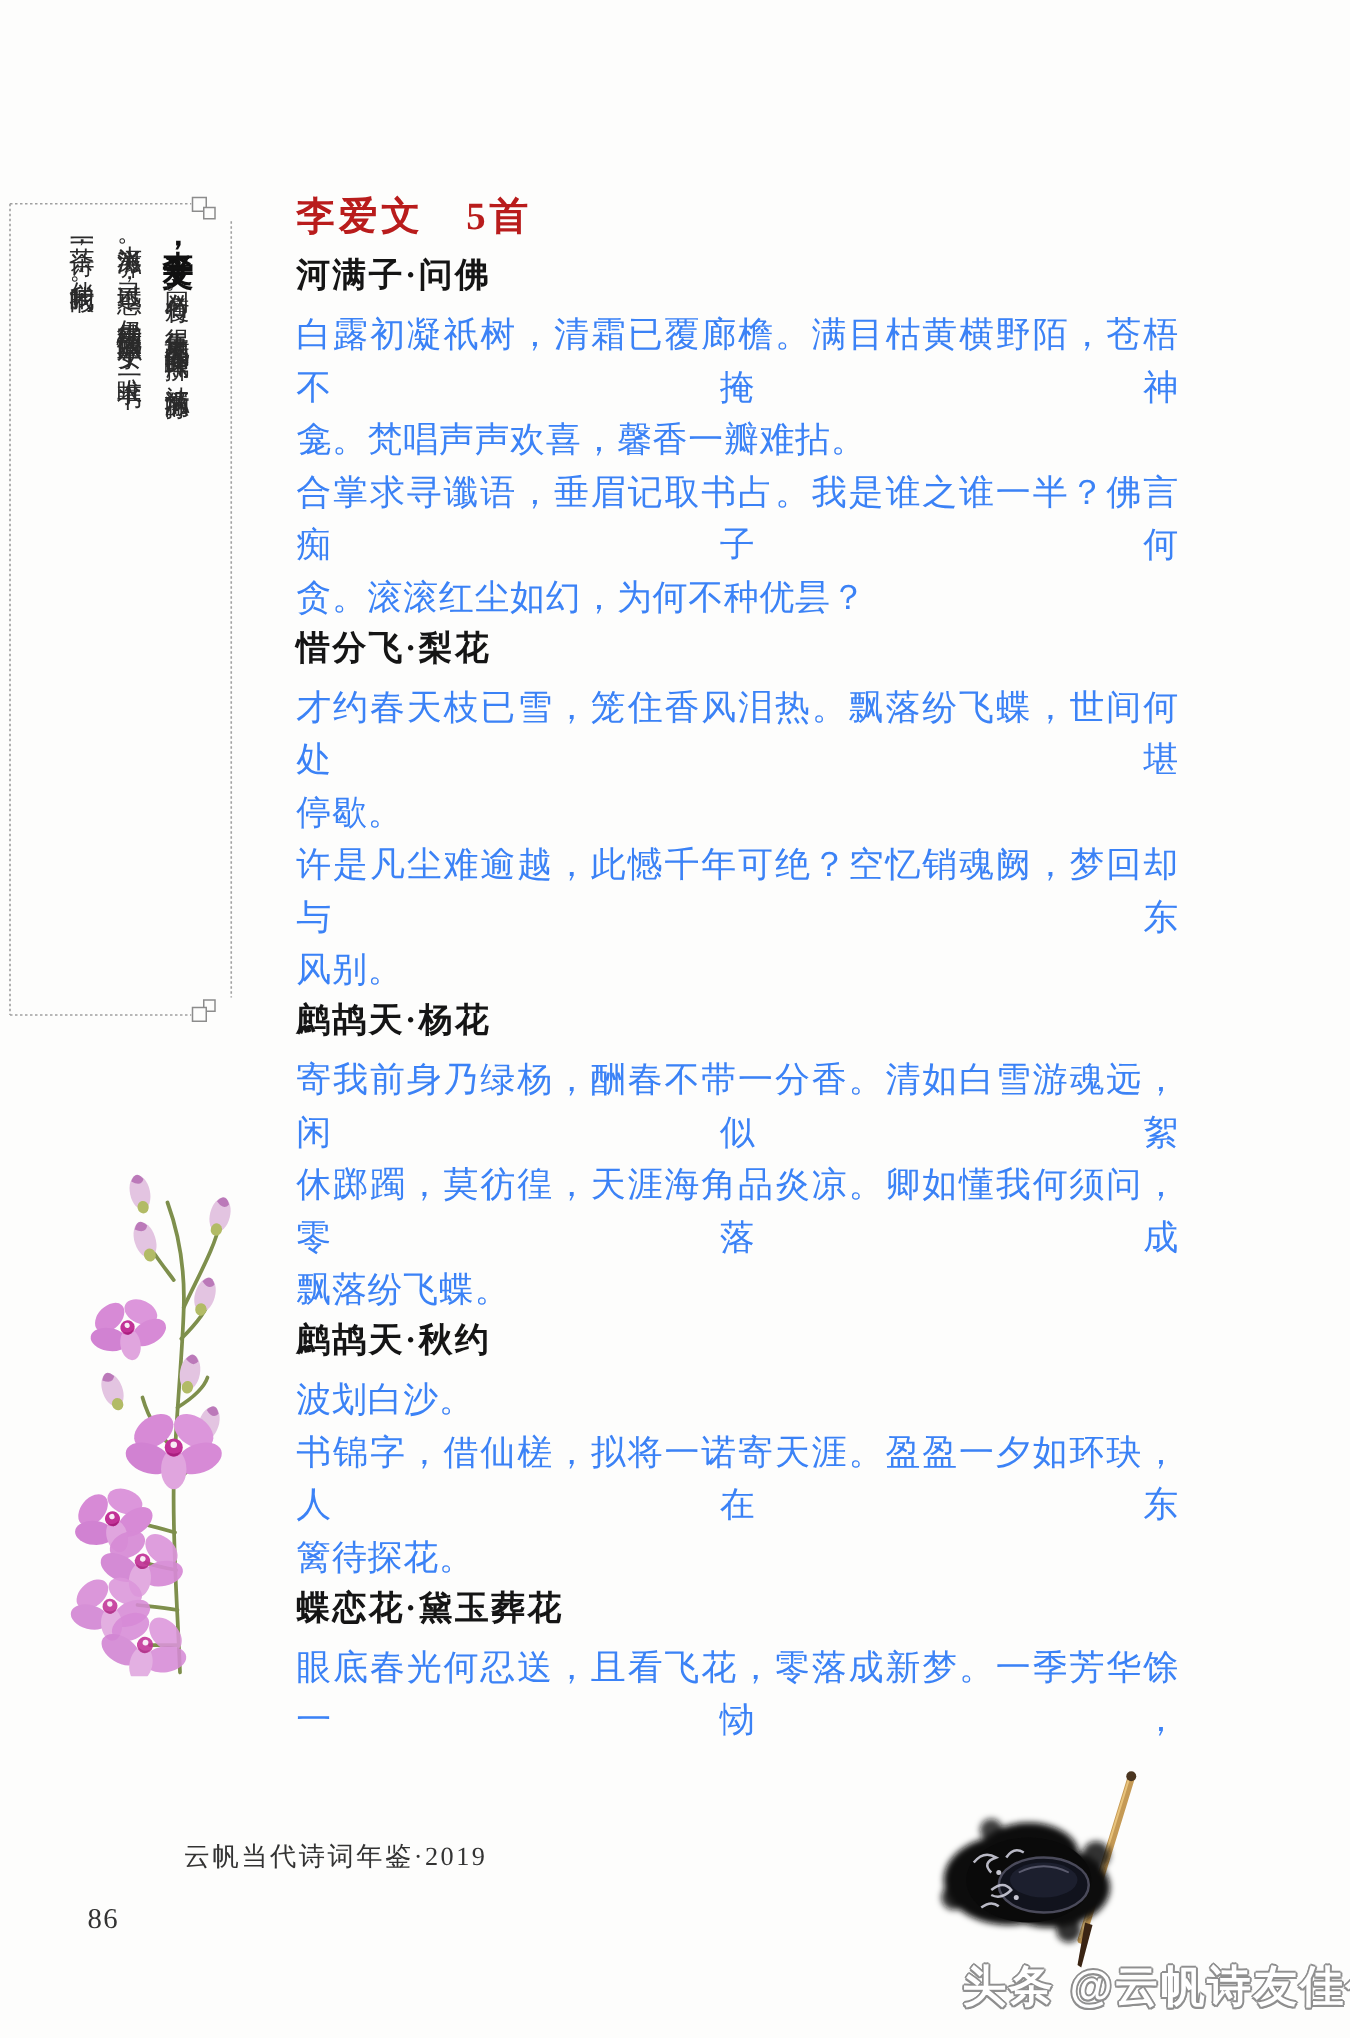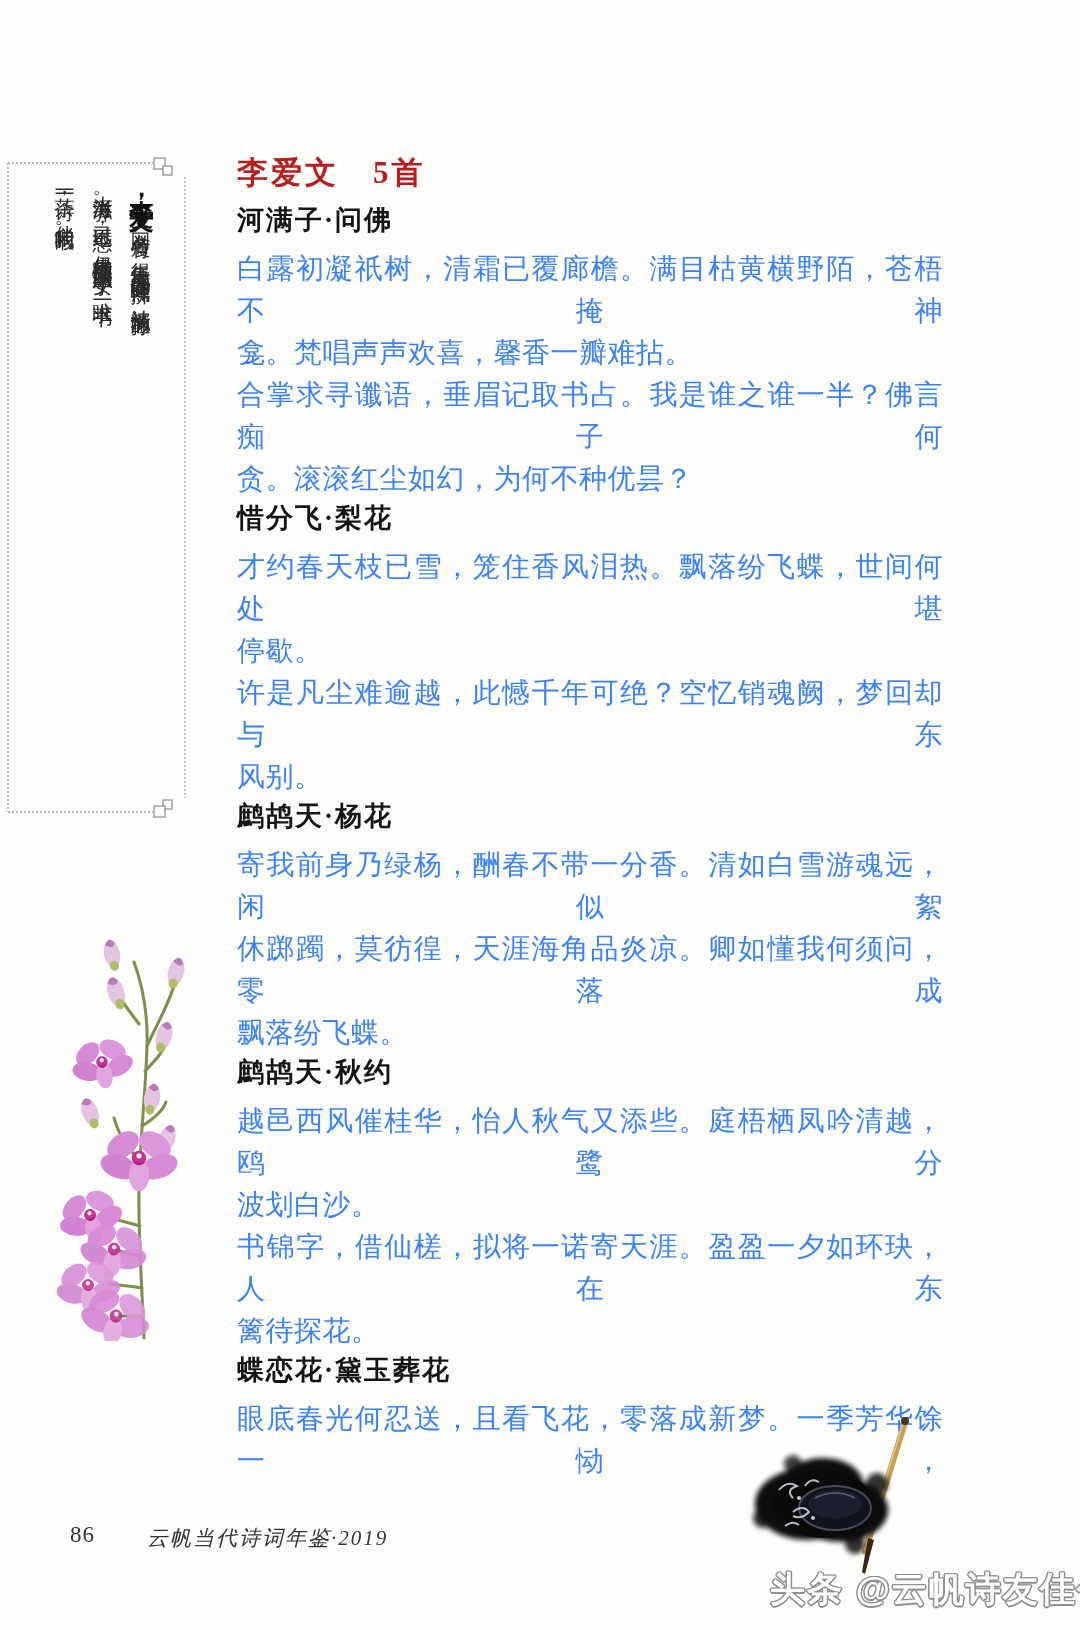--- a/index.html
+++ b/index.html
@@ -49,22 +49,22 @@
   
   .flower{position:absolute;left:26px;top:926px;}
   .inkstone{position:absolute;left:735px;top:1392px;}
 
   
   .page-number{
     position:absolute;left:70px;top:1522px;
     font-size:23px;letter-spacing:1px;color:#333;
   }
   .journal-name{
-    position:absolute;left:147px;top:1524px;
-    font-size:21px;letter-spacing:2px;color:#333;font-style:italic;
+    position:absolute;left:147px;top:1471px;
+    font-size:21px;letter-spacing:2px;color:#333;
   }
 
   
   .watermark{
     position:absolute;left:770px;top:1566px;
     font-family:"Liberation Sans","DejaVu Sans",sans-serif;
     font-size:35px;font-weight:bold;letter-spacing:2px;
     color:#ffffff;
     text-shadow:
       -1.5px 0 #8f8f8f, 1.5px 0 #8f8f8f,
@@ -123,21 +123,20 @@
 
     <div class="poem">
       <h2 class="poem-title">鹧鸪天·杨花</h2>
       <div class="poem-line fill">寄我前身乃绿杨，酬春不带一分香。清如白雪游魂远，闲似絮</div>
       <div class="poem-line fill">休踯躅，莫彷徨，天涯海角品炎凉。卿如懂我何须问，零落成</div>
       <div class="poem-line">飘落纷飞蝶。</div>
     </div>
 
     <div class="poem">
       <h2 class="poem-title">鹧鸪天·秋约</h2>
-      <div class="poem-line fill">越邑西风催桂华，怡人秋气又添些。庭梧栖凤吟清越，鸥鹭分</div>
       <div class="poem-line">波划白沙。</div>
       <div class="poem-line fill">书锦字，借仙槎，拟将一诺寄天涯。盈盈一夕如环玦，人在东</div>
       <div class="poem-line">篱待探花。</div>
     </div>
 
     <div class="poem">
       <h2 class="poem-title">蝶恋花·黛玉葬花</h2>
       <div class="poem-line fill">眼底春光何忍送，且看飞花，零落成新梦。一季芳华馀一恸，</div>
 
     </div>

